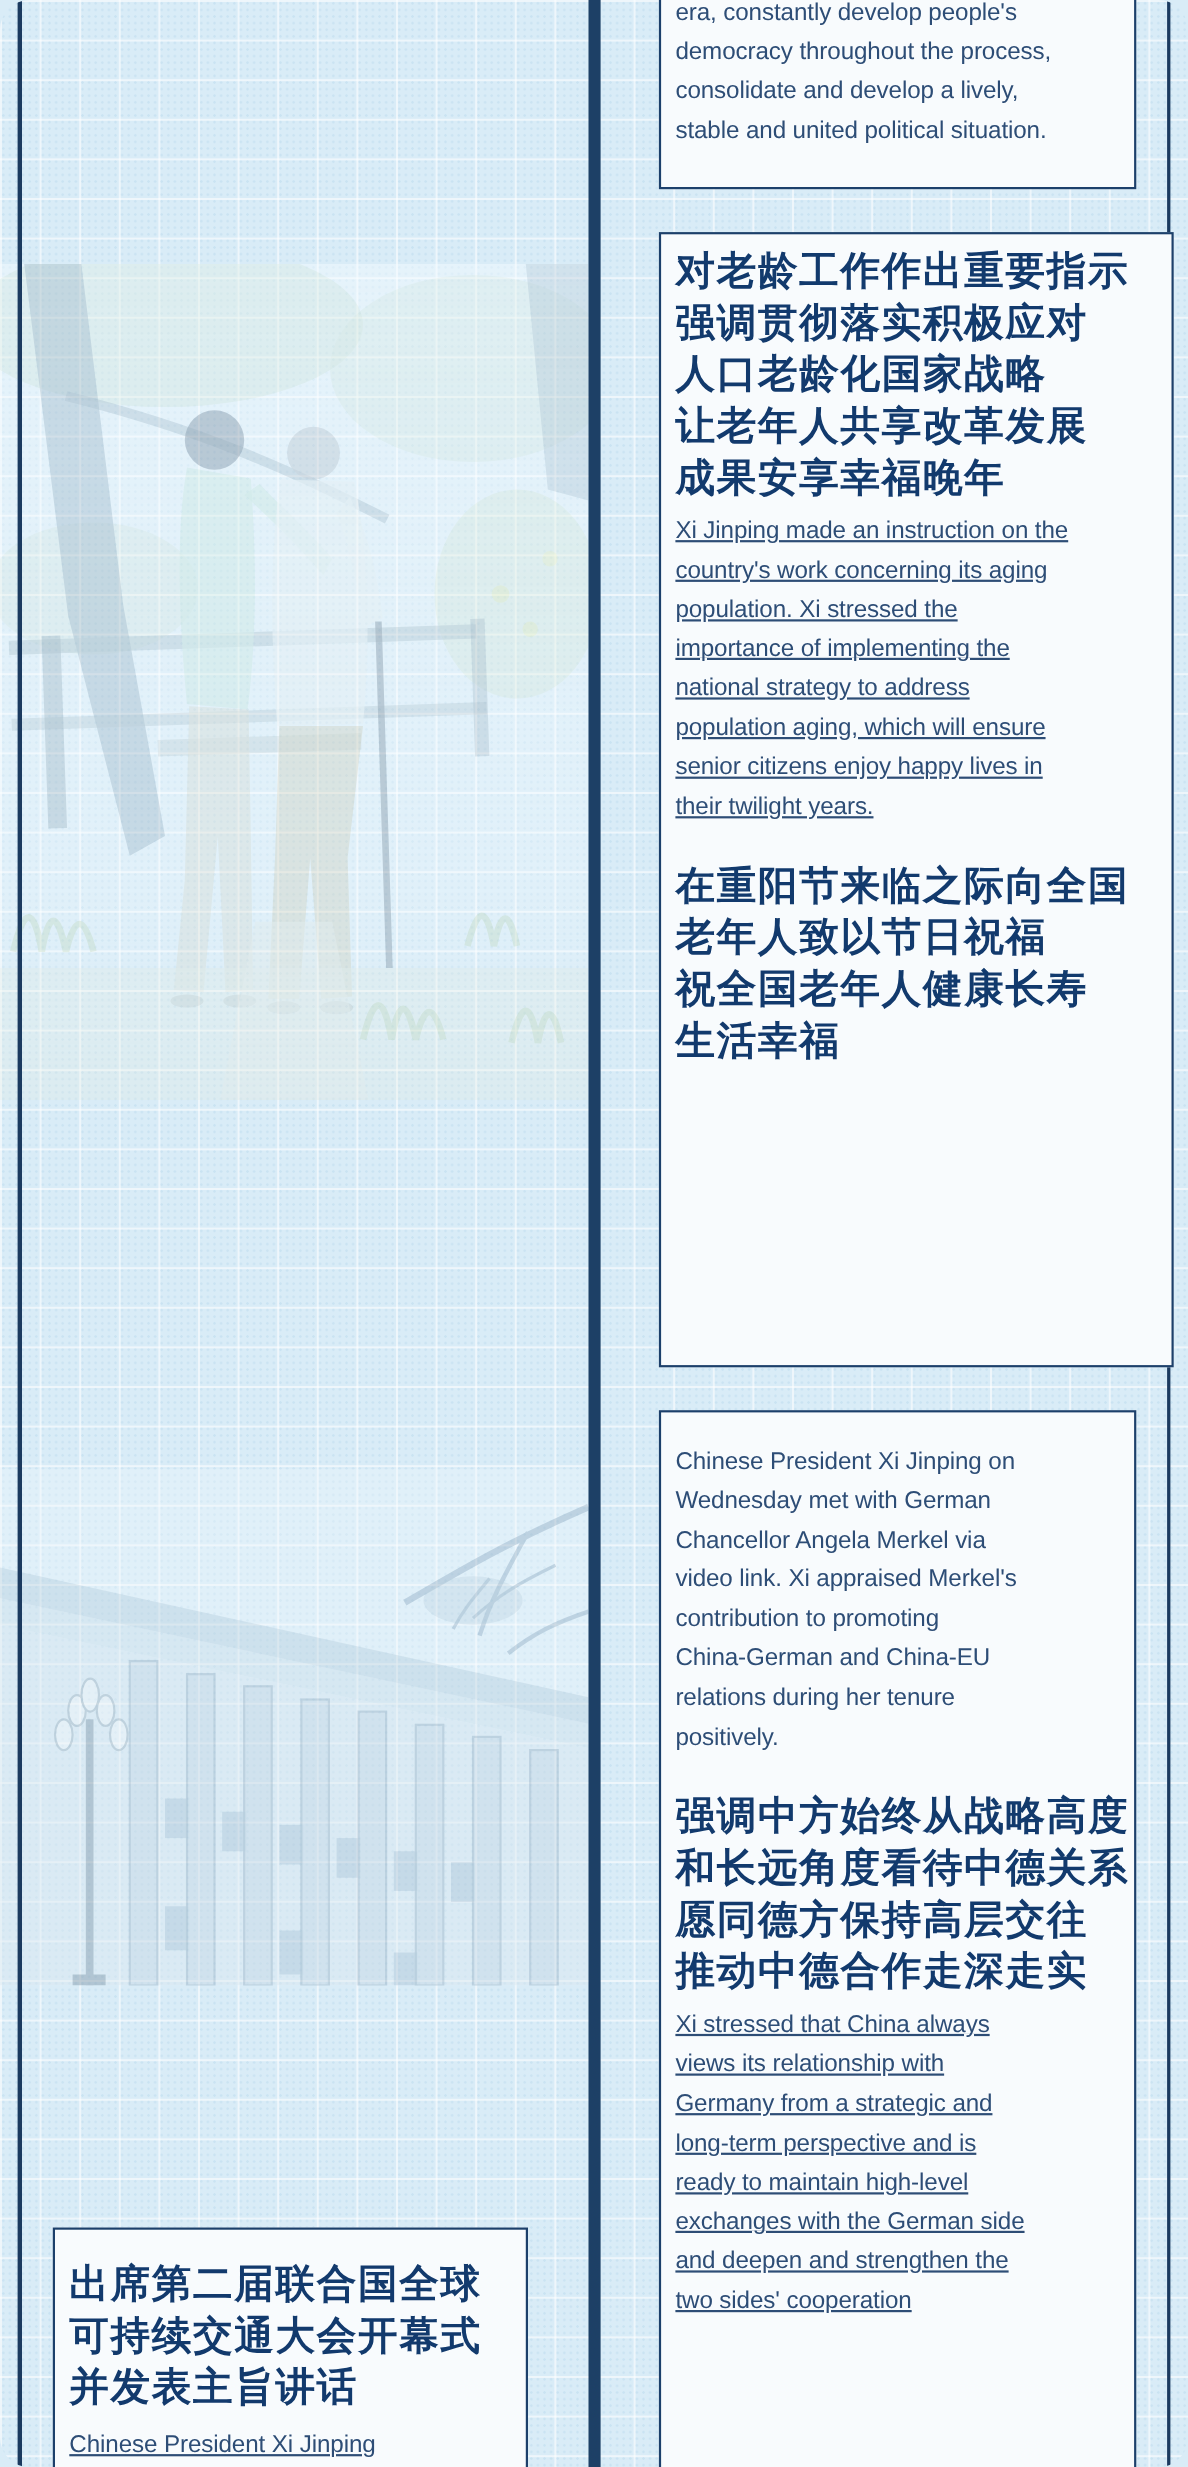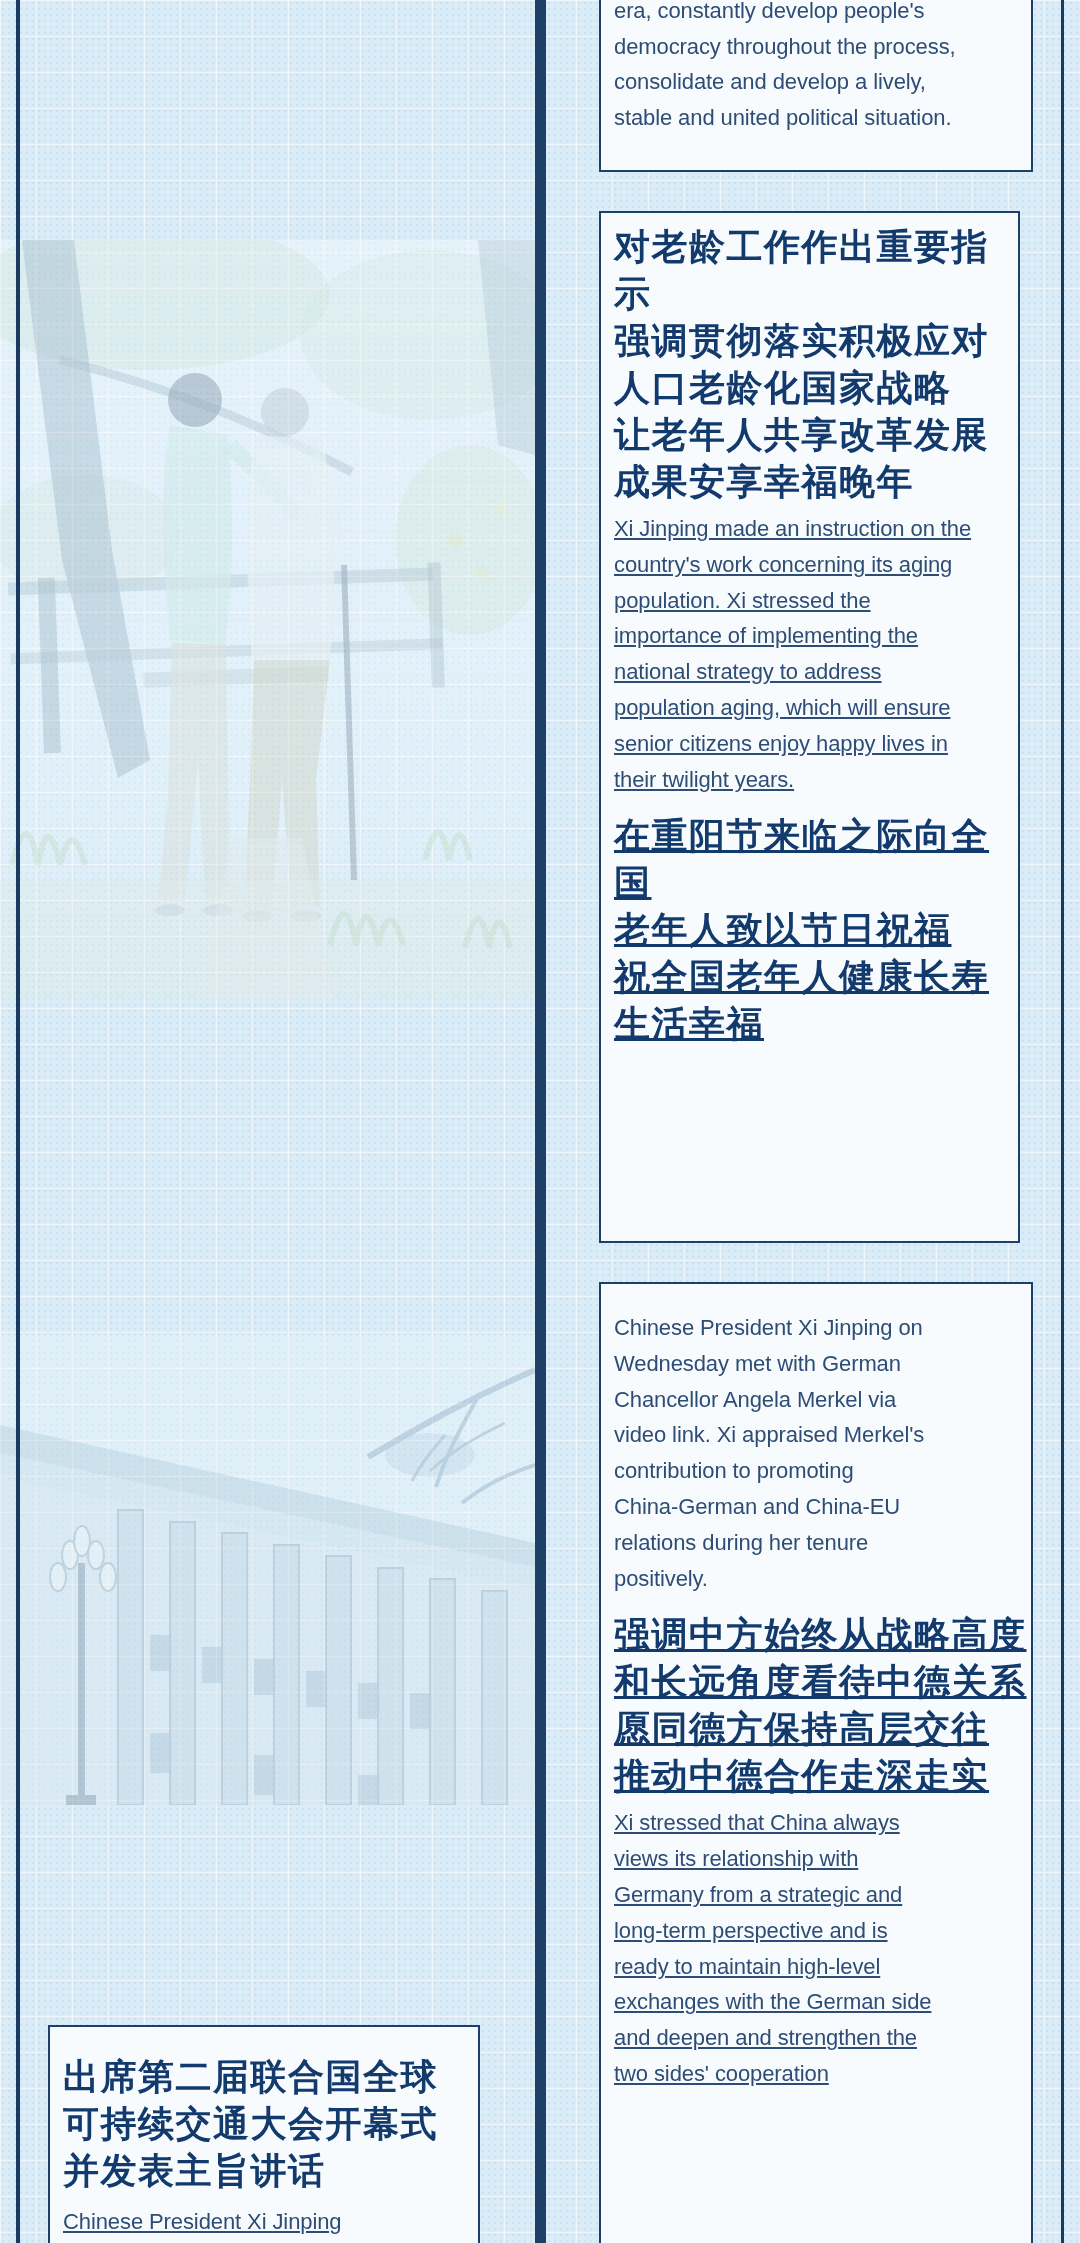--- a/index.html
+++ b/index.html
@@ -5,51 +5,52 @@
   html,body{margin:0;padding:0;background:#d9ecf7;}
   .page{
     position:relative;width:1080px;height:2243px;overflow:hidden;
     background-color:#d9ecf7;
     background-image:
       radial-gradient(circle, rgba(150,195,224,.22) 1px, transparent 1.3px),
       linear-gradient(rgba(255,255,255,.55) 1.5px, transparent 1.5px),
       linear-gradient(90deg, rgba(255,255,255,.55) 1.5px, transparent 1.5px);
     background-size:6px 6px, 36px 36px, 36px 36px;
     font-family:"Liberation Sans","DejaVu Sans",sans-serif;
+    border-radius:27px;
   }
   .vline{position:absolute;top:0;bottom:0;background:#1b3a5f;}
   .vline-left{left:16px;width:4px;}
   .vline-right{left:1061px;width:3px;}
   .vbar{position:absolute;top:0;bottom:0;left:535px;width:11px;background:#1d4066;}
   .photo{position:absolute;left:0;pointer-events:none;}
   .photo-couple{top:240px;width:535px;height:760px;opacity:.5;}
   .photo-building{top:1335px;width:535px;height:470px;opacity:.55;}
   .card{
     position:absolute;background:#f8fbfd;border:2px solid #1c406b;
     box-sizing:border-box;overflow:hidden;
   }
   .card-top{left:599px;top:-206px;width:434px;height:378px;
     display:flex;flex-direction:column;justify-content:flex-end;
     padding:10px 4px 34px 13px;}
-  .card-aging{left:599px;top:211px;width:421px;height:1032px;padding:10px 0 20px 13px;}
+  .card-aging{left:599px;top:211px;width:468px;height:1032px;padding:10px 0 20px 13px;}
   .card-germany{left:599px;top:1282px;width:434px;height:1100px;padding:26px 4px 20px 13px;}
   .card-transport{left:48px;top:2025px;width:432px;height:380px;padding:26px 10px 0 13px;}
   .headline{
     margin:0;color:#123a6d;
     font-family:"DejaVu Serif","Liberation Serif",serif;font-weight:600;
     font-size:36px;line-height:47px;letter-spacing:1.5px;
     white-space:pre-line;
   }
   .body{
     margin:0;color:#2d4d76;
     font-size:22px;line-height:35.8px;letter-spacing:-0.1px;
     white-space:pre-line;
   }
   .headline + .body{margin-top:6px;text-decoration:underline;}
-  .body + .headline{margin-top:15px;text-decoration:underline;}
+  .body + .headline{margin-top:32px;}
   .card-transport .body{margin-top:10px;}
 </style>
 </head>
 <body>
 
 <div class="page">
 
   <svg class="photo photo-couple" viewBox="0 0 535 760" xmlns="http://www.w3.org/2000/svg">
     <defs>
       <linearGradient id="wash1" x1="0" y1="0" x2="0" y2="1">

